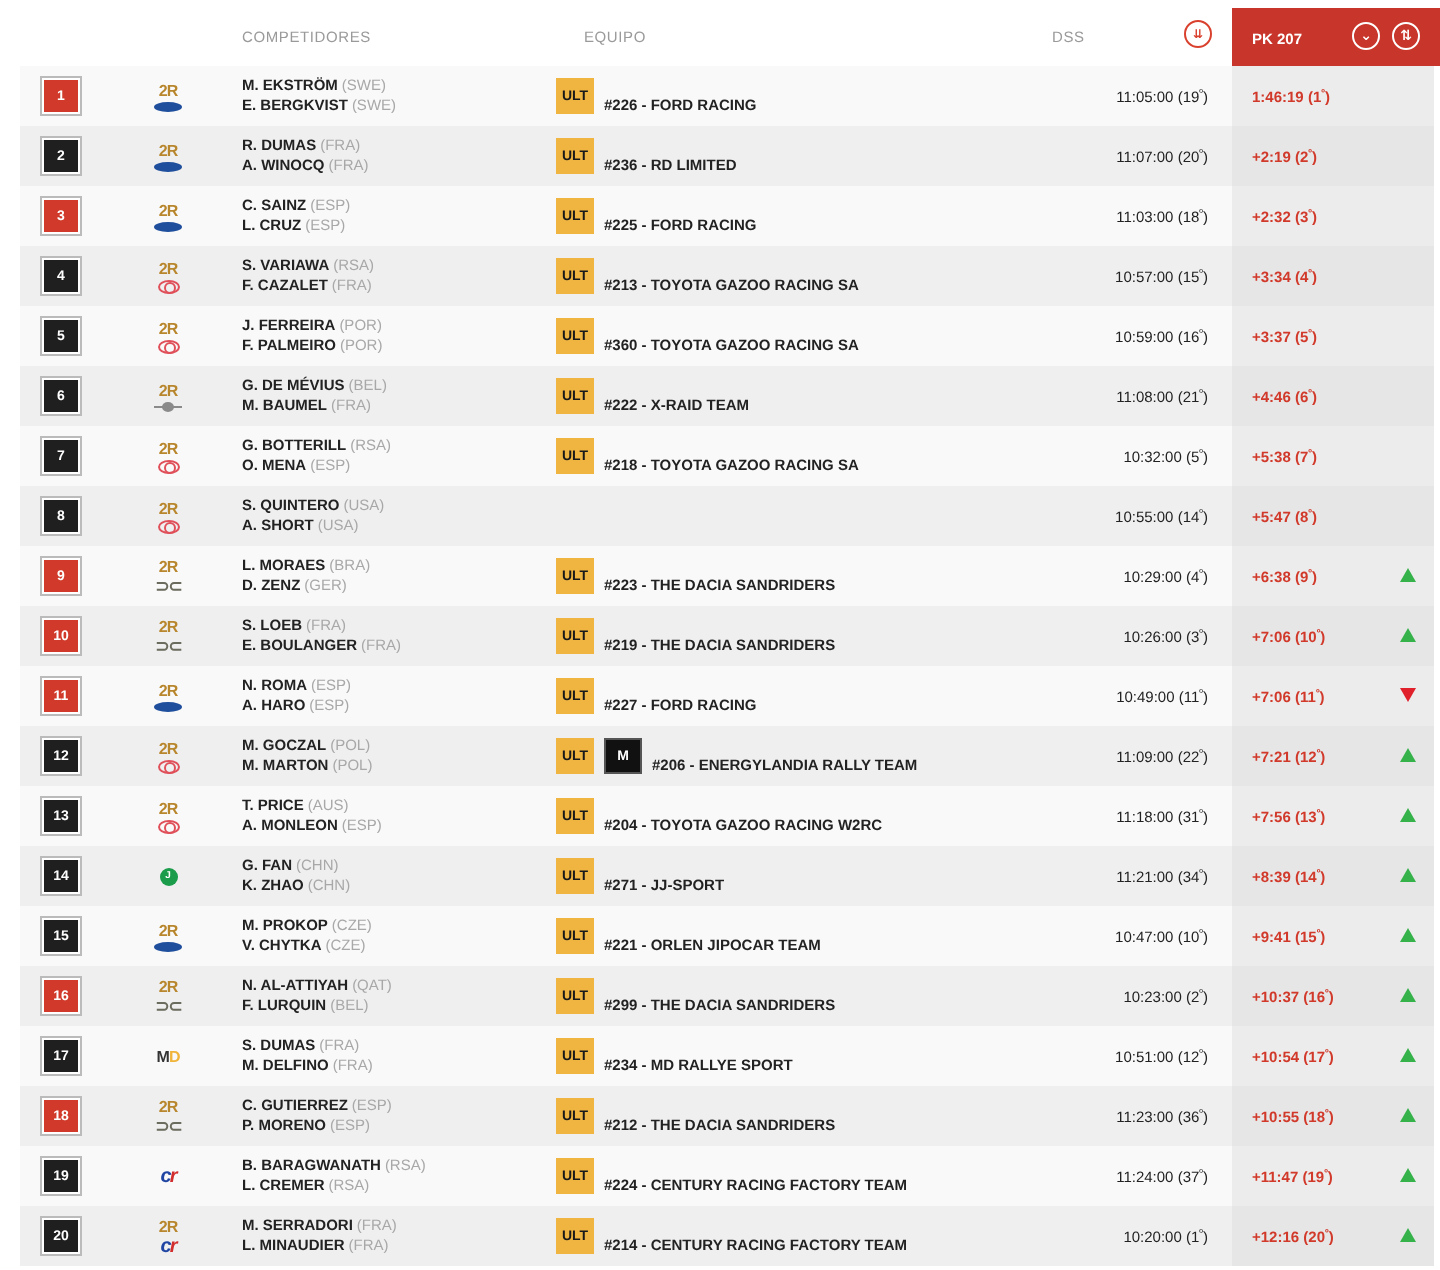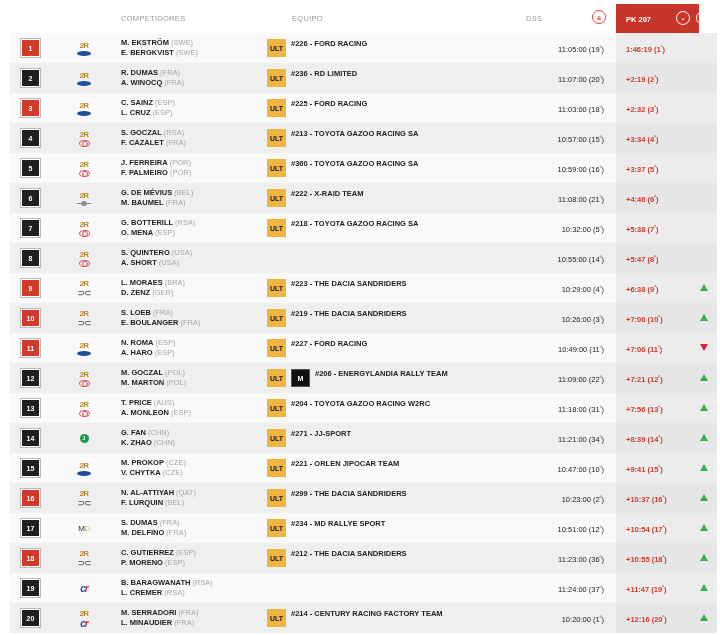--- a/index.html
+++ b/index.html
@@ -5,21 +5,21 @@
   * { box-sizing: border-box; margin: 0; padding: 0; }
   html, body { width: 720px; height: 635px; background: #ffffff; overflow: hidden; }
   body { font-family: "Liberation Sans", "DejaVu Sans", sans-serif; color: #1a1a1a; position: relative; }
 
   .header { position: absolute; top: 0; left: 0; width: 720px; height: 33px; }
   .hdr-label { position: absolute; top: 14px; font-size: 7.5px; letter-spacing: 0.3px; color: #9a9a9a; text-transform: uppercase; text-align: center; }
   .hdr-comp { left: 121px; }
   .hdr-team { left: 267px; padding-left: 25px; }
   .hdr-dss { left: 526px; }
   .sort-dss { position: absolute; left: 592px; top: 10px; width: 14px; height: 14px; border: 1px solid #d9412e; border-radius: 50%; color: #d9412e; font-size: 6px; font-weight: bold; display: flex; align-items: center; justify-content: center; cursor: pointer; }
-  .pk-head { position: absolute; left: 616px; top: 4px; width: 83px; height: 29px; background: #c8352a; }
+  .pk-head { position: absolute; left: 616px; top: 4px; width: 104px; height: 29px; background: #c8352a; }
   .pk-label { position: absolute; left: 10px; top: 11px; font-size: 7.5px; font-weight: bold; color: #ffffff; }
   .pk-btn { position: absolute; top: 7px; width: 14px; height: 14px; border: 1.2px solid #ffffff; border-radius: 50%; color: #ffffff; display: flex; align-items: center; justify-content: center; font-size: 7px; font-weight: bold; cursor: pointer; }
   .pk-btn-down { left: 60px; }
   .pk-btn-sort { left: 80px; }
 
   .rows { position: absolute; top: 33px; left: 10px; width: 707px; }
   .row { position: relative; height: 30px; width: 707px; }
   .row:nth-child(odd) { background: #f9f9f9; }
   .row:nth-child(even) { background: #efefef; }
   .row .pkcell { position: absolute; left: 606px; top: 0; width: 101px; height: 30px; }
@@ -33,30 +33,30 @@
   .logo-col { position: absolute; left: 62px; top: 3px; width: 24px; height: 24px; display: flex; flex-direction: column; align-items: center; justify-content: center; gap: 1px; }
   .logo-2r { font-size: 8px; font-weight: bold; color: #b8862d; letter-spacing: -0.5px; line-height: 9px; }
   .brand-ford { width: 14px; height: 5px; background: #1f4f9c; border-radius: 50%; }
   .brand-toyota { width: 11px; height: 7px; border: 1.5px solid #e0505a; border-radius: 50%; position: relative; }
   .brand-toyota::after { content: ""; position: absolute; left: 2px; top: 0px; width: 4px; height: 4px; border: 1px solid #e0505a; border-radius: 50%; }
   .brand-mini { width: 14px; height: 5px; position: relative; }
   .brand-mini::before { content: ""; position: absolute; left: 0; top: 2px; width: 14px; height: 1.5px; background: #8a8a8a; }
   .brand-mini::after { content: ""; position: absolute; left: 4px; top: 0; width: 6px; height: 5px; border-radius: 50%; background: #8a8a8a; }
   .brand-dacia { font-size: 9px; font-weight: bold; color: #6b6b5e; line-height: 8px; letter-spacing: -1px; }
   .brand-jj { width: 9px; height: 9px; border-radius: 50%; background: #1a9c4a; color: #fff; font-size: 5px; font-weight: bold; display: flex; align-items: center; justify-content: center; }
-  .brand-md { font-size: 8px; font-weight: normal; color: #333; letter-spacing: -0.5px; text-align: center; }
+  .brand-md { font-size: 8px; font-weight: bold; color: #333; letter-spacing: -0.5px; text-align: center; }
   .brand-md span { color: #f0b43a; }
   .brand-cr { font-size: 10px; font-weight: bold; font-style: italic; color: #2145a3; line-height: 9px; letter-spacing: -1px; }
   .brand-cr span { color: #d22e2e; }
 
   .comp { position: absolute; left: 111px; top: 5px; font-size: 7.5px; line-height: 10px; }
   .comp .nm { font-weight: bold; color: #222; }
   .comp .nat { color: #a8a8a8; margin-left: 2px; }
 
-  .team { position: absolute; left: 257px; top: 6px; height: 18px; display: flex; align-items: flex-start; gap: 5px; }
+  .team { position: absolute; left: 268px; top: 6px; height: 18px; display: flex; align-items: flex-end; gap: 5px; }
   .ult { width: 19px; height: 18px; background: #f0b440; color: #1a1a1a; font-size: 7px; font-weight: bold; display: flex; align-items: center; justify-content: center; }
   .mbadge { width: 19px; height: 18px; background: #111111; color: #fff; font-size: 7px; font-weight: bold; display: flex; align-items: center; justify-content: center; border: 1px solid #555; }
   .team-name { font-size: 7.5px; font-weight: bold; color: #222; }
 
   .dss { position: absolute; right: 113px; top: 11px; font-size: 7.5px; color: #222; text-align: right; white-space: nowrap; }
   .pk { position: absolute; left: 616px; top: 11px; font-size: 7.5px; font-weight: bold; color: #d1392a; white-space: nowrap; }
   sup { font-size: 5px; vertical-align: 3px; }
   .trend { position: absolute; left: 690px; top: 11px; width: 0; height: 0; }
   .trend.up { border-left: 4px solid transparent; border-right: 4px solid transparent; border-bottom: 7px solid #36b24a; }
   .trend.down { border-left: 4px solid transparent; border-right: 4px solid transparent; border-top: 7px solid #e0202a; }
@@ -146,21 +146,21 @@
     <div class="row">
     <div class="pkcell"></div>
     <div class="rank black">
         <span>4</span>
       </div>
     <div class="logo-col">
       <span class="logo-2r">2R</span>
       <span class="brand brand-toyota"></span>
     </div>
     <div class="comp">
-      <div><span class="nm">S. GOCZAL</span><span class="nat">(RSA)</span></div>
+      <div><span class="nm">S. VARIAWA</span><span class="nat">(RSA)</span></div>
       <div><span class="nm">F. CAZALET</span><span class="nat">(FRA)</span></div>
     </div>
     <div class="team">
       <span class="ult">ULT</span>
 
       <span class="team-name">#213 - TOYOTA GAZOO RACING SA</span>
     </div>
     <div class="dss"><span>10:57:00</span> (<span>15</span><sup>º</sup>)</div>
     <div class="pk"><span>+3:34</span> (<span>4</span><sup>º</sup>)</div>
 
@@ -474,20 +474,25 @@
         <span>19</span>
       </div>
     <div class="logo-col">
 
       <span class="brand brand-cr">c<span>r</span></span>
     </div>
     <div class="comp">
       <div><span class="nm">B. BARAGWANATH</span><span class="nat">(RSA)</span></div>
       <div><span class="nm">L. CREMER</span><span class="nat">(RSA)</span></div>
     </div>
+    <div class="team">
+      <span class="ult">ULT</span>
+
+      <span class="team-name">#224 - CENTURY RACING FACTORY TEAM</span>
+    </div>
     <div class="dss"><span>11:24:00</span> (<span>37</span><sup>º</sup>)</div>
     <div class="pk"><span>+11:47</span> (<span>19</span><sup>º</sup>)</div>
     <div class="trend up"></div>
   </div>
     <div class="row">
     <div class="pkcell"></div>
     <div class="rank black">
         <span>20</span>
       </div>
     <div class="logo-col">

